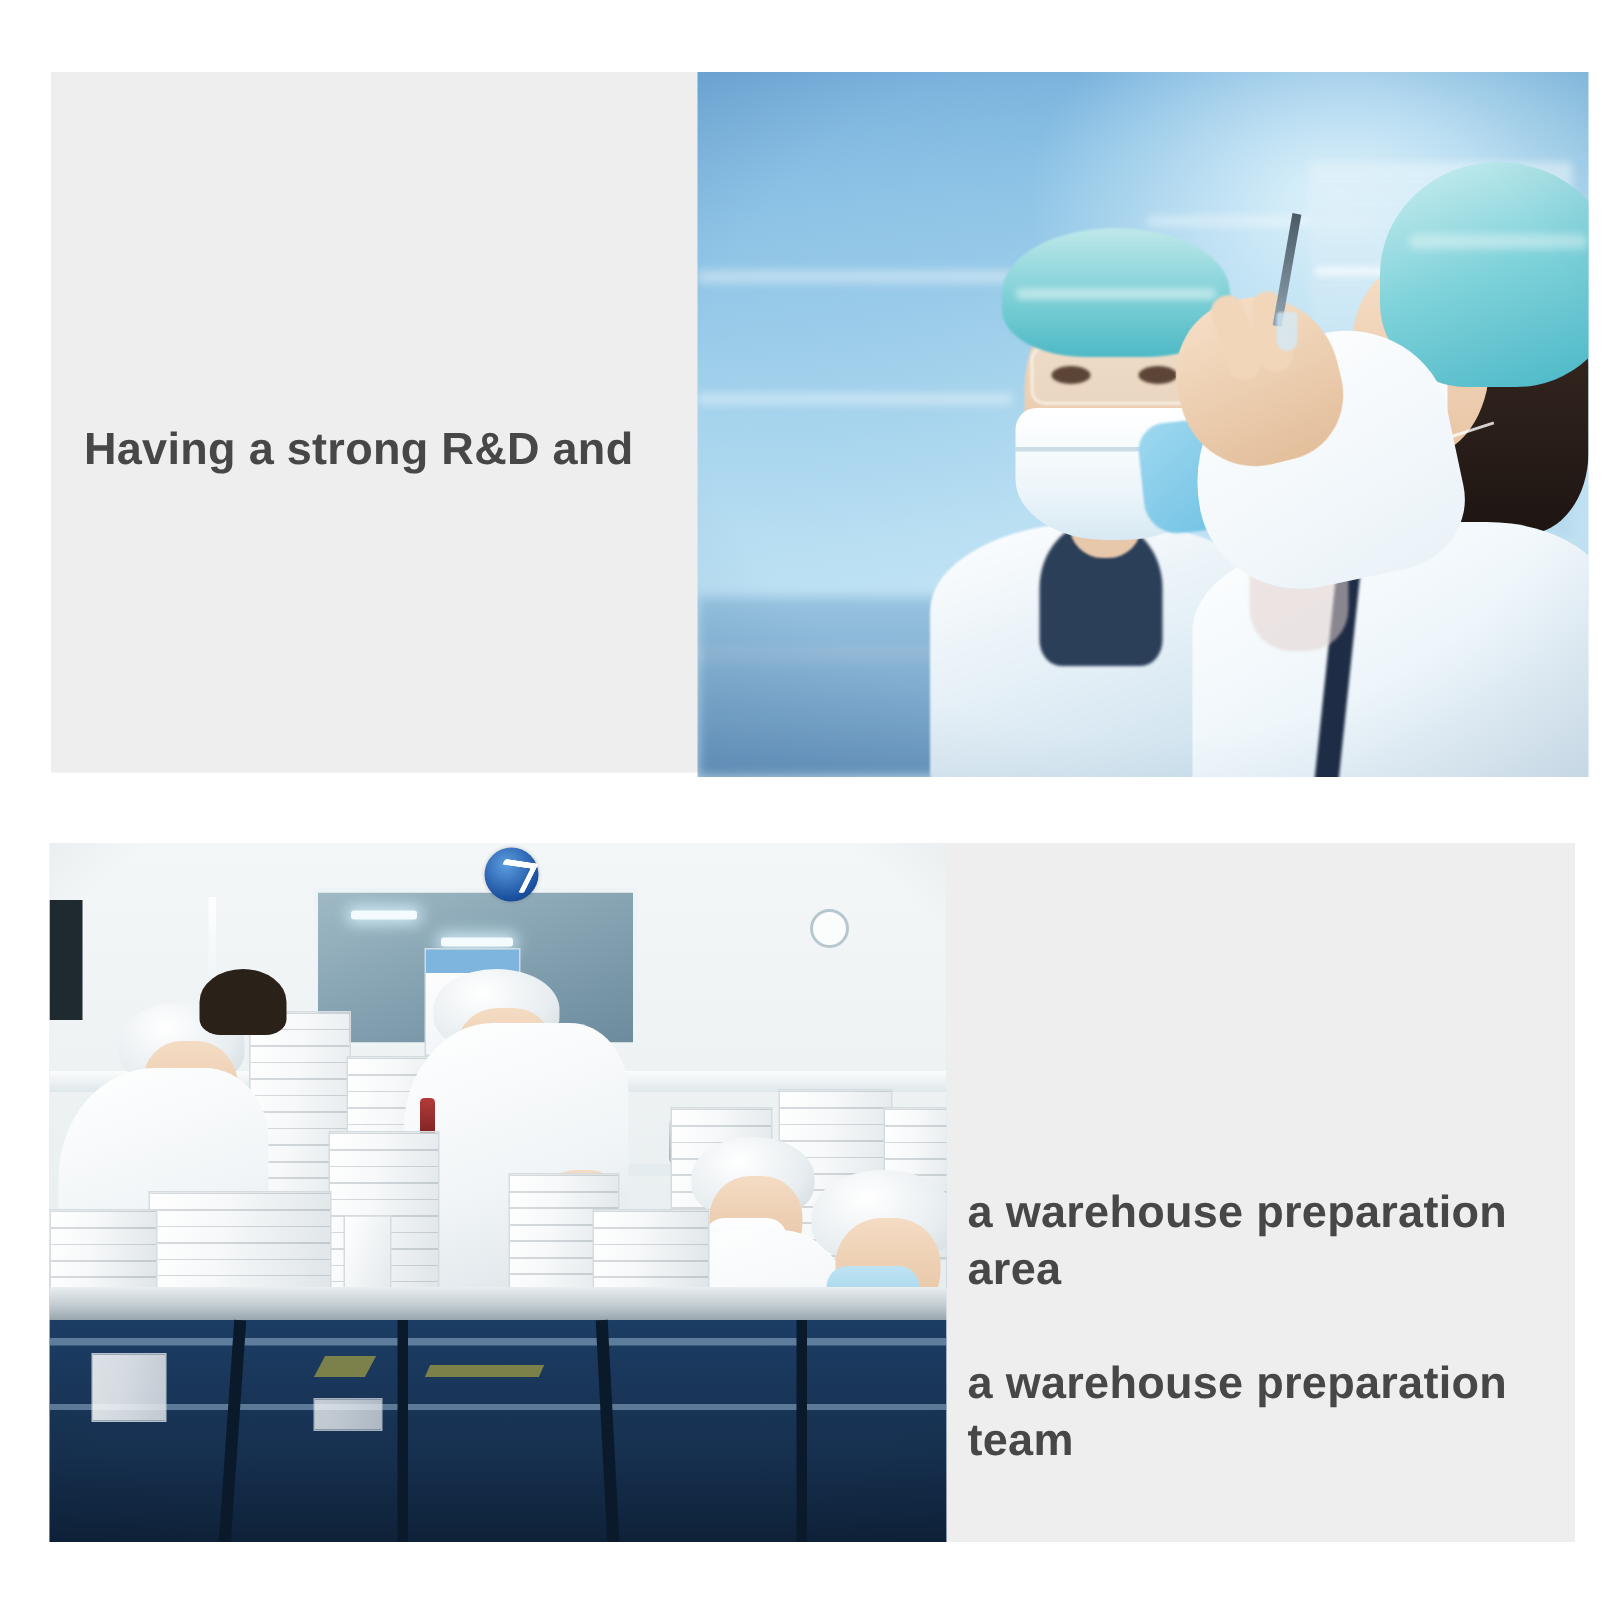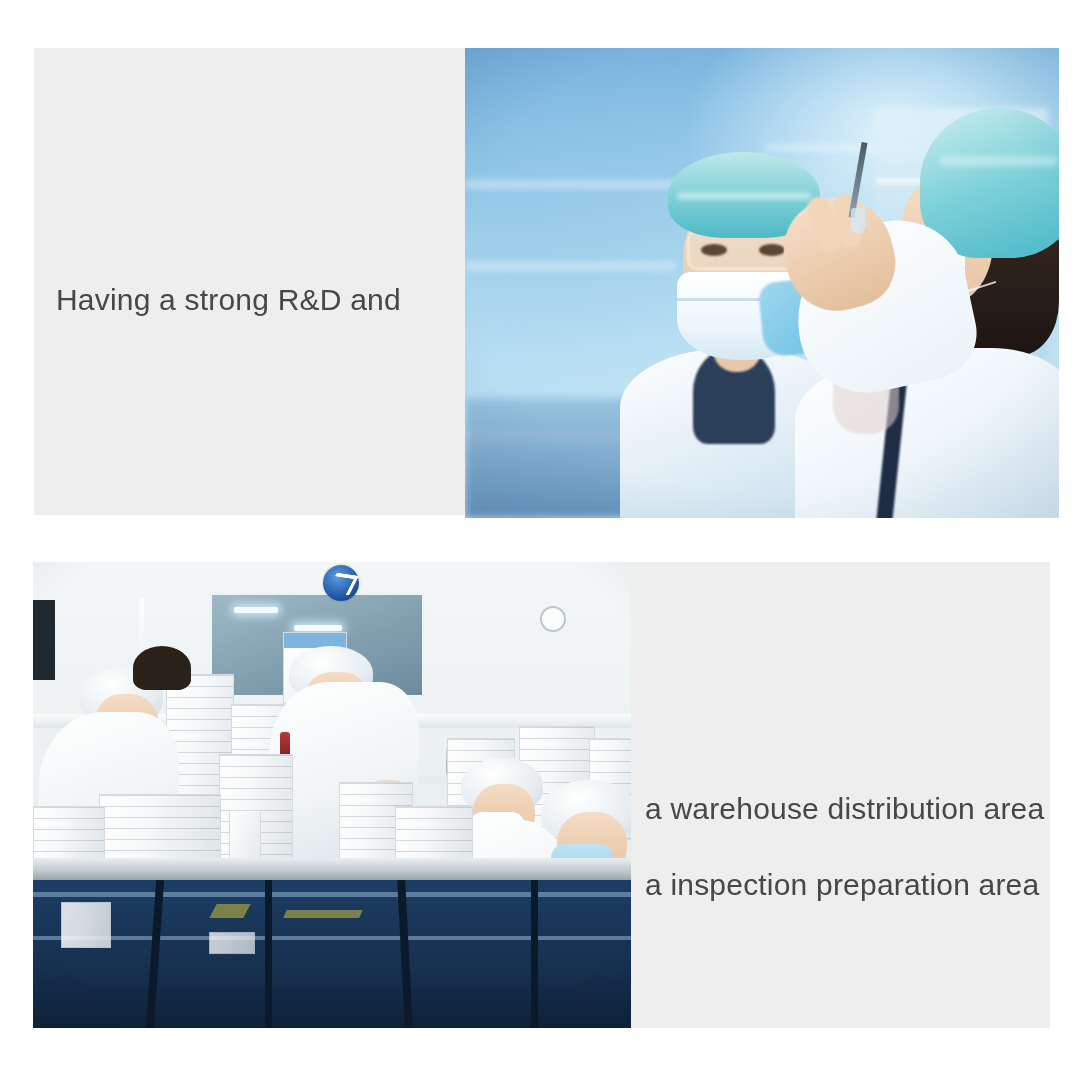--- a/index.html
+++ b/index.html
@@ -26,21 +26,21 @@
   }
   .caption {
     position: absolute;
     color: #474747;
     font-size: 30px;
     line-height: 38px;
     letter-spacing: 0.2px;
     white-space: pre-line;
     font-weight: 400;
   }
-  .caption .line { display: block; }
+  .caption .line { display: block; font-weight: bold; }
 
   
   #section-one-panel {
     left: 34px; top: 48px;
     width: 474px; height: 467px;
   }
   #section-one-photo {
     left: 465px; top: 48px;
     width: 594px; height: 470px;
     background: linear-gradient(170deg,#6fa9d8 0%, #88c0e4 18%, #a9d6ee 40%, #bfe2f4 65%, #cfe9f7 100%);
@@ -531,15 +531,15 @@
     <div class="p2-floor-mark" style="left:180px;top:24px;width:34px;height:14px;transform:skewX(-28deg)"></div>
     <div class="p2-floor-mark" style="left:252px;top:30px;width:76px;height:8px;transform:skewX(-24deg)"></div>
     <div class="p2-stack" style="left:28px;top:22px;width:48px;height:44px;opacity:.85"></div>
     <div class="p2-stack" style="left:176px;top:52px;width:44px;height:20px;opacity:.75"></div>
   </div>
 
   <div class="p2-vignette"></div>
 </div>
 
 <div class="caption" id="caption-two">
-  <span class="line">a warehouse distribution area</span>
-  <span class="line">a inspection preparation area</span>
+  <span class="line">a warehouse preparation area</span>
+  <span class="line">a warehouse preparation team</span>
 </div>
 
 </body></html>

